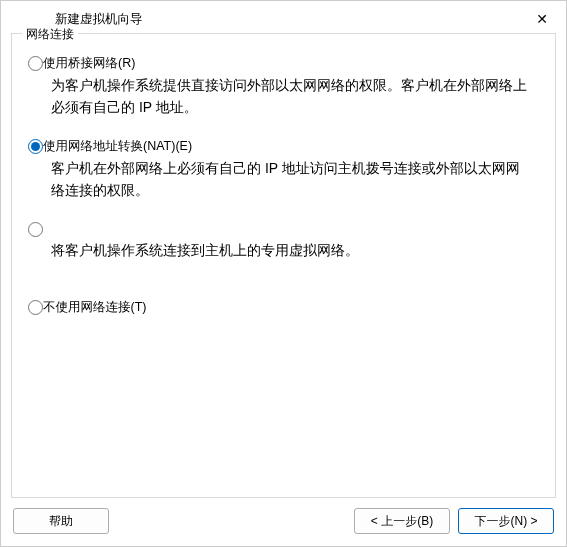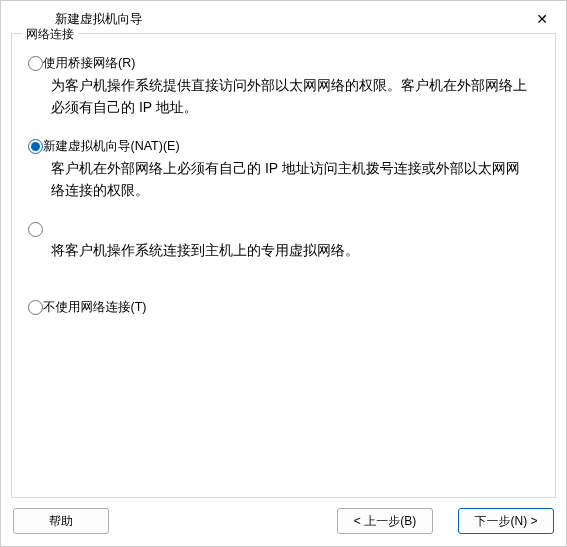--- a/index.html
+++ b/index.html
@@ -120,21 +120,21 @@
     margin-top: 3px;
     line-height: 1.55;
     max-width: 480px;
   }
   .option.no-desc { margin-bottom: 0; }
   .gap-extra { height: 18px; }
   .footer {
     display: flex;
     align-items: flex-end;
     padding: 10px 12px 12px 12px;
-    gap: 25px;
+    gap: 8px;
   }
   .spacer { flex: 1; }
   .btn {
     min-width: 96px;
     height: 26px;
     border: 1px solid #adadad;
     background: #fdfdfd;
     border-radius: 3px;
     font-size: 12px;
     font-family: inherit;
@@ -168,21 +168,21 @@
           <div class="option-row">
             <span class="radio"></span>
             <span class="option-label">使用桥接网络(R)</span>
           </div>
           <div class="option-desc">为客户机操作系统提供直接访问外部以太网网络的权限。客户机在外部网络上必须有自己的 IP 地址。</div>
         </div>
 
         <div class="option">
           <div class="option-row">
             <span class="radio checked"></span>
-            <span class="option-label">新建虚拟机向导(NAT)(E)</span>
+            <span class="option-label">使用网络地址转换(NAT)(E)</span>
           </div>
           <div class="option-desc">客户机在外部网络上必须有自己的 IP 地址访问主机拨号连接或外部以太网网络连接的权限。</div>
         </div>
 
         <div class="option">
           <div class="option-row">
             <span class="radio"></span>
           </div>
           <div class="option-desc">将客户机操作系统连接到主机上的专用虚拟网络。</div>
         </div>

